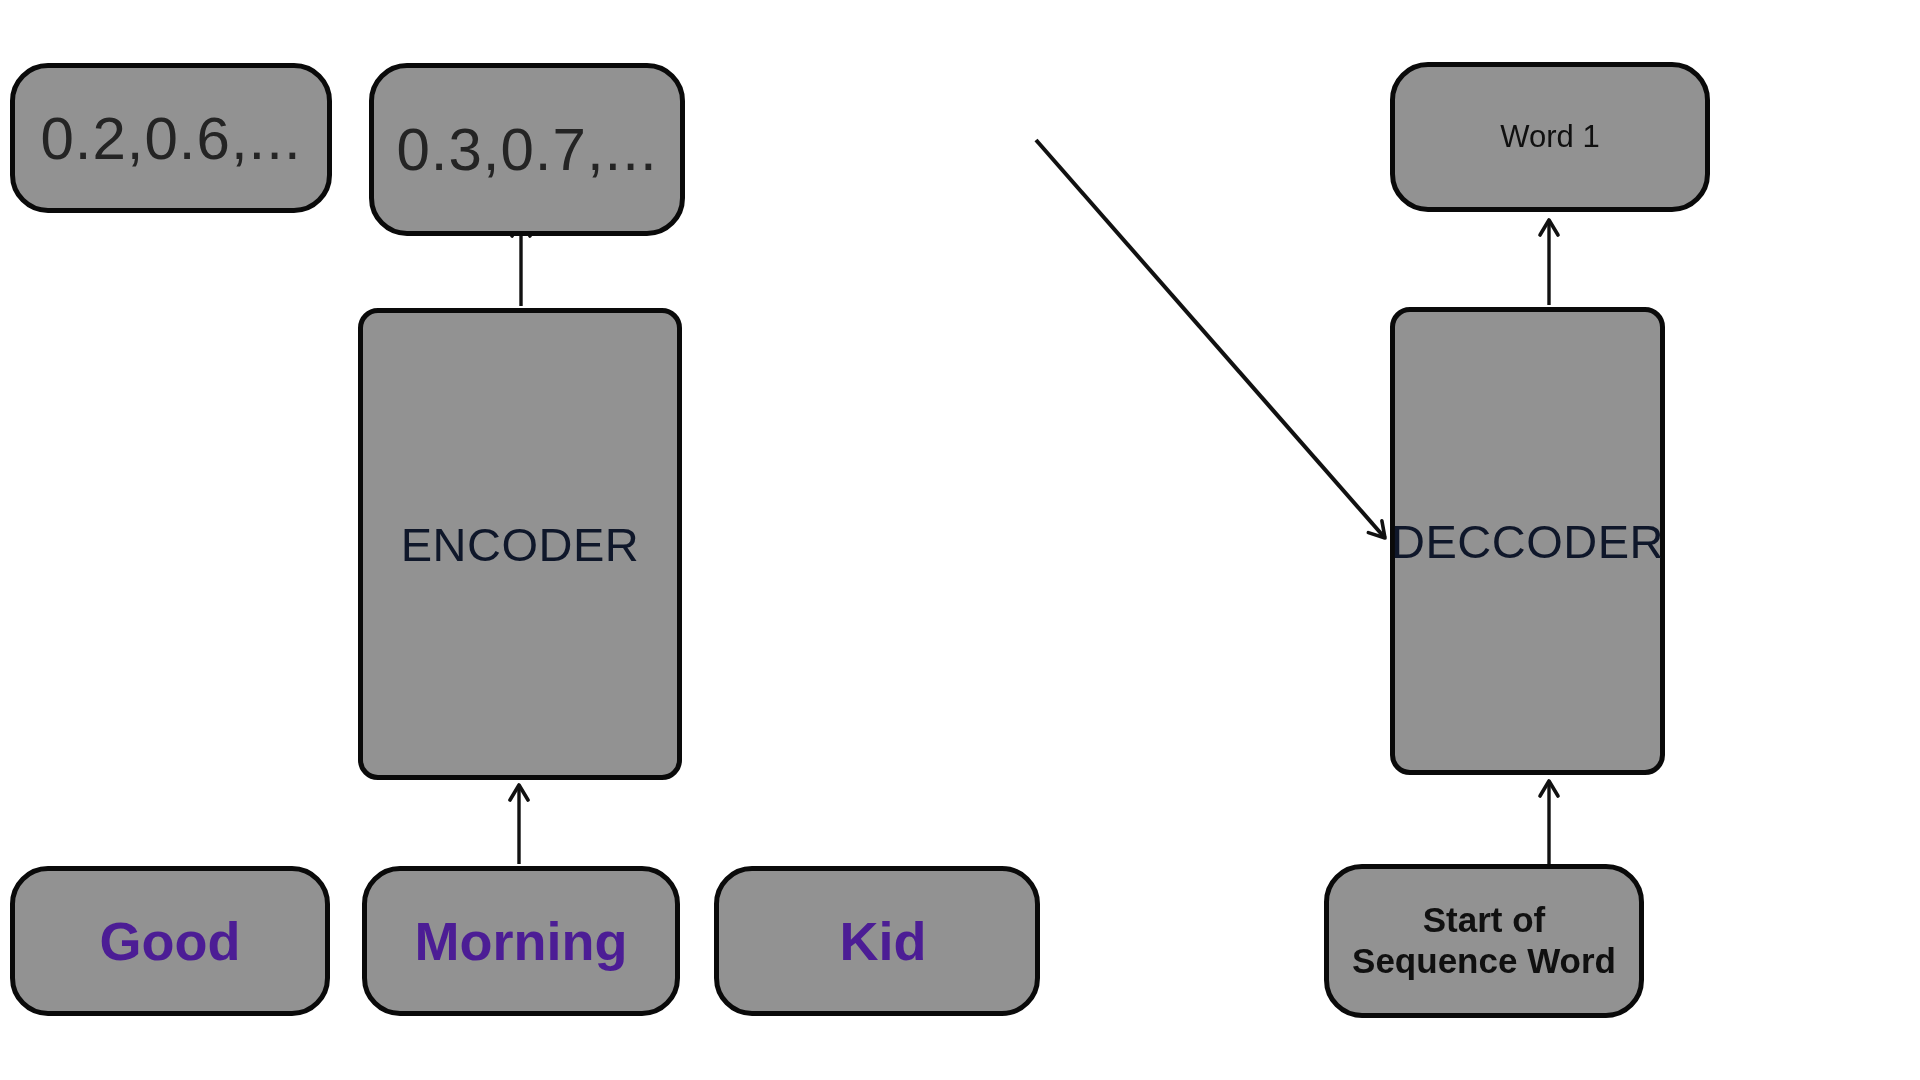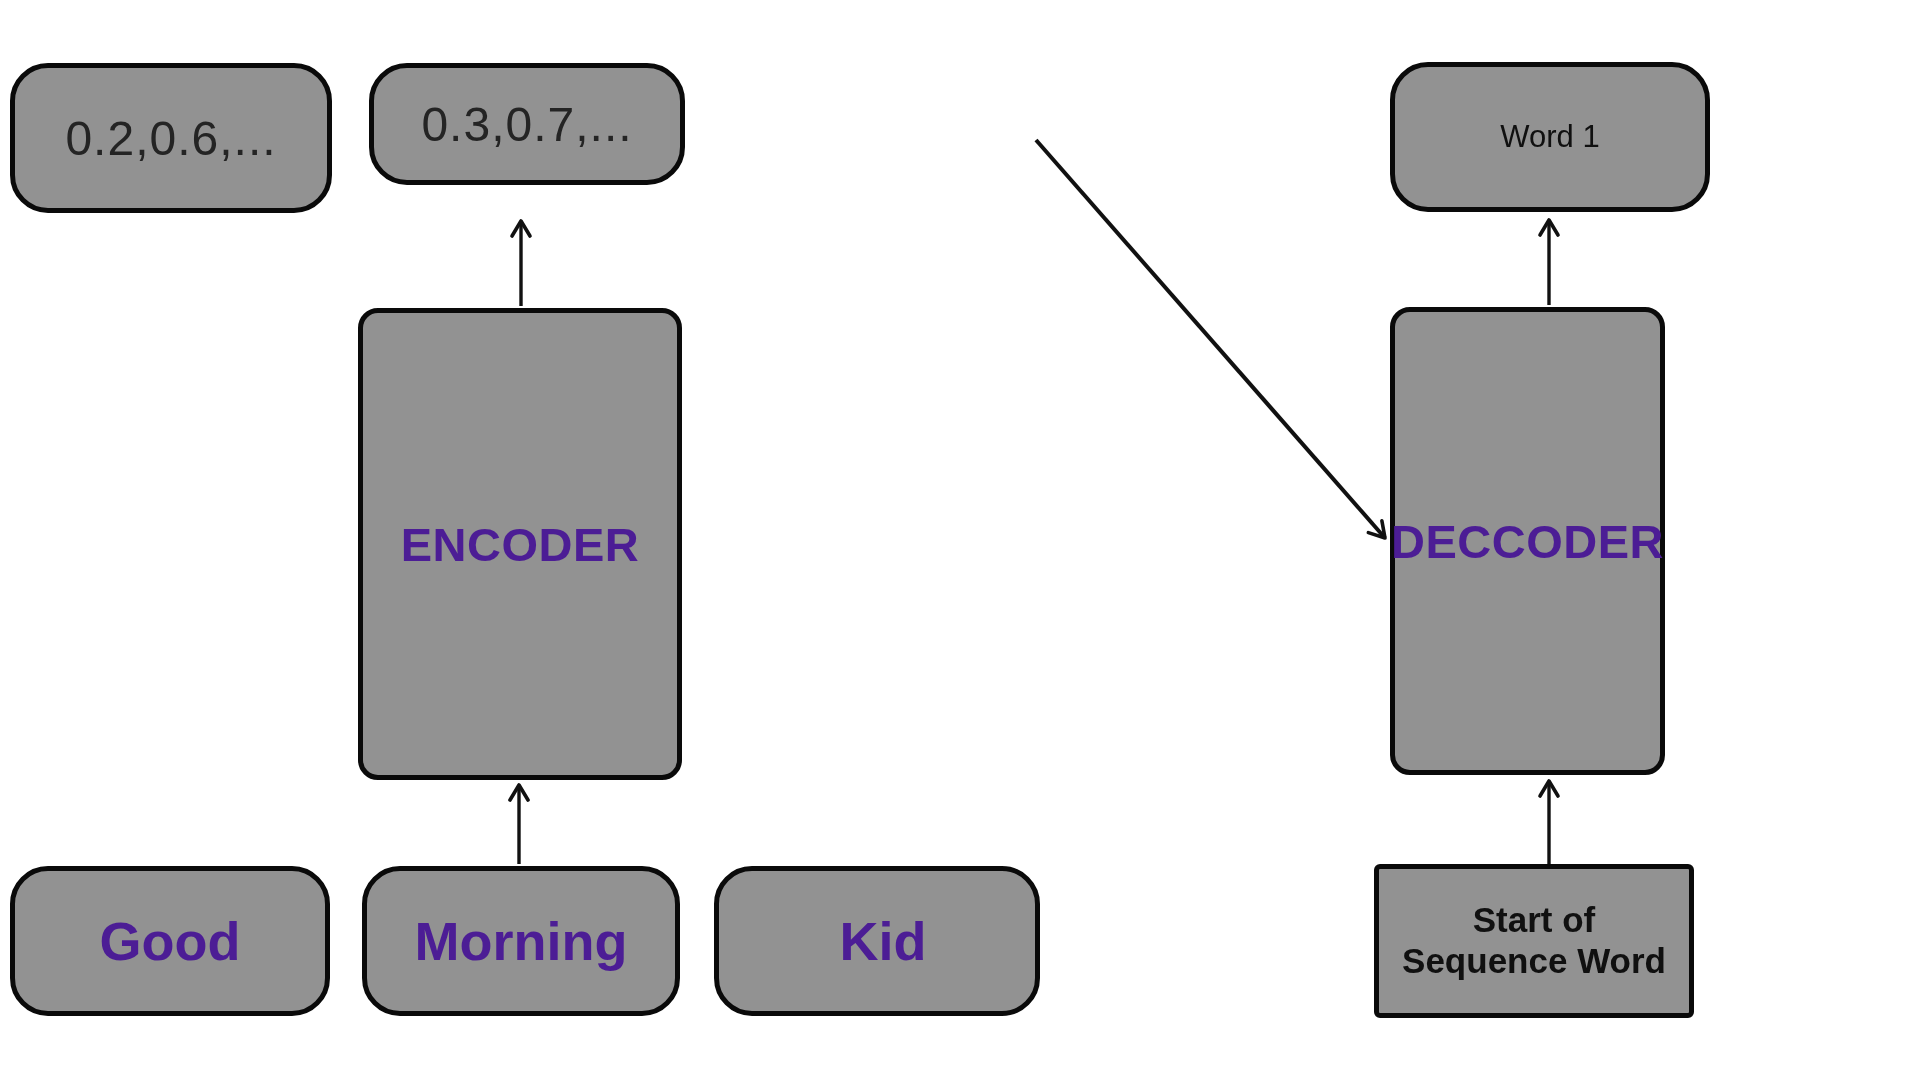--- a/index.html
+++ b/index.html
@@ -31,60 +31,60 @@
     display: flex;
     align-items: center;
     justify-content: center;
     text-align: center;
     color: var(--text, #161616);
   }
   .pill   { border-radius: 38px; }
   .block  { border-radius: 20px; }
 
   .num-label {
-    font-size: 48px;
+    font-size: 60px;
     font-weight: 400;
     letter-spacing: 1px;
     color: #242424;
   }
   .word-label {
     font-size: 54px;
     font-weight: 700;
     color: #4c1d95;
   }
   .block-label {
     font-size: 47px;
-    font-weight: 700;
+    font-weight: 400;
     letter-spacing: 0.5px;
-    color: #4c1d95;
+    color: #0f172a;
   }
   .small-bold-label {
     font-size: 31px;
     font-weight: 400;
     color: #101010;
   }
   .sos-label {
     font-size: 35px;
     font-weight: 700;
     line-height: 1.16;
     color: #101010;
     padding: 0 14px;
   }
 
   
   #vec1    { left: 10px;   top: 63px;  width: 322px; height: 150px; }
-  #vec2    { left: 369px;  top: 63px;  width: 316px; height: 122px; }
+  #vec2    { left: 369px;  top: 63px;  width: 316px; height: 173px; }
   #vec3    { left: 714px;  top: 63px;  width: 324px; height: 150px; }
   #word1   { left: 1390px; top: 62px;  width: 320px; height: 150px; }
   #encoder { left: 358px;  top: 308px; width: 324px; height: 472px; }
   #decoder { left: 1390px; top: 307px; width: 275px; height: 468px; }
   #good    { left: 10px;   top: 866px; width: 320px; height: 150px; }
   #morning { left: 362px;  top: 866px; width: 318px; height: 150px; }
   #kid     { left: 714px;  top: 866px; width: 326px; height: 150px; padding-left: 12px; }
-  #sos     { left: 1374px; top: 864px; width: 320px; height: 154px; border-radius: 6px; }
+  #sos     { left: 1324px; top: 864px; width: 320px; height: 154px; }
 </style>
 </head>
 <body>
 
 <div class="stage">
 
   <svg class="arrows" viewBox="0 0 1920 1080" xmlns="http://www.w3.org/2000/svg">
     <defs>
       <marker id="chev" markerUnits="userSpaceOnUse" markerWidth="26" markerHeight="28" refX="19" refY="14" orient="auto">
         <path d="M4,5 L19,14 L4,23" fill="none" stroke="#111111" stroke-width="3.6" stroke-linecap="round" stroke-linejoin="round"></path>

